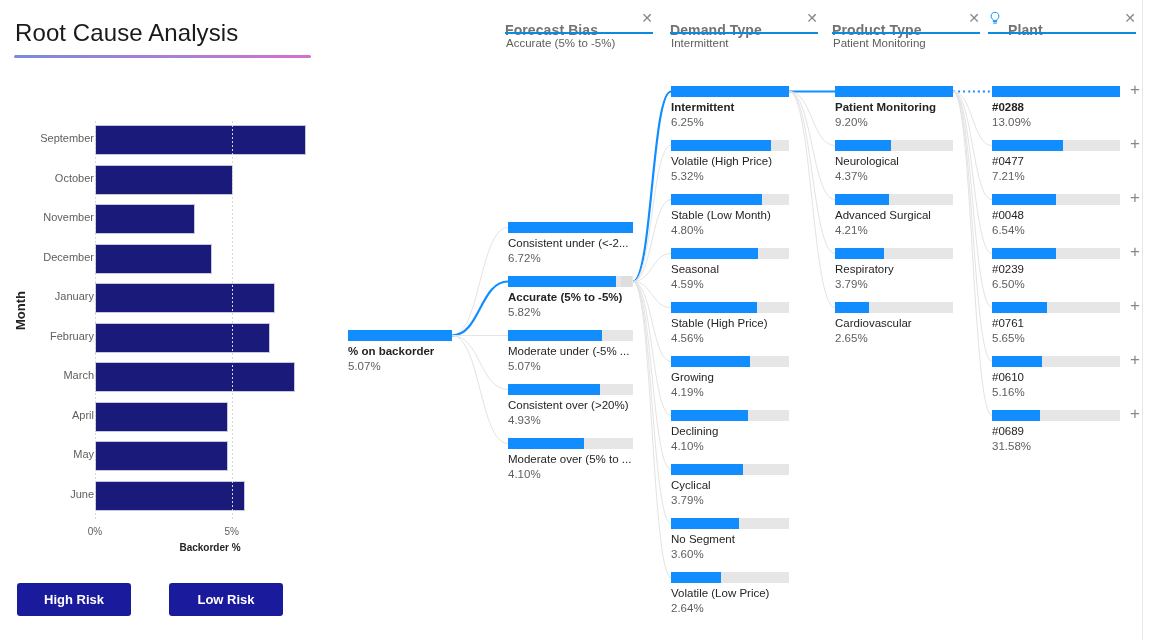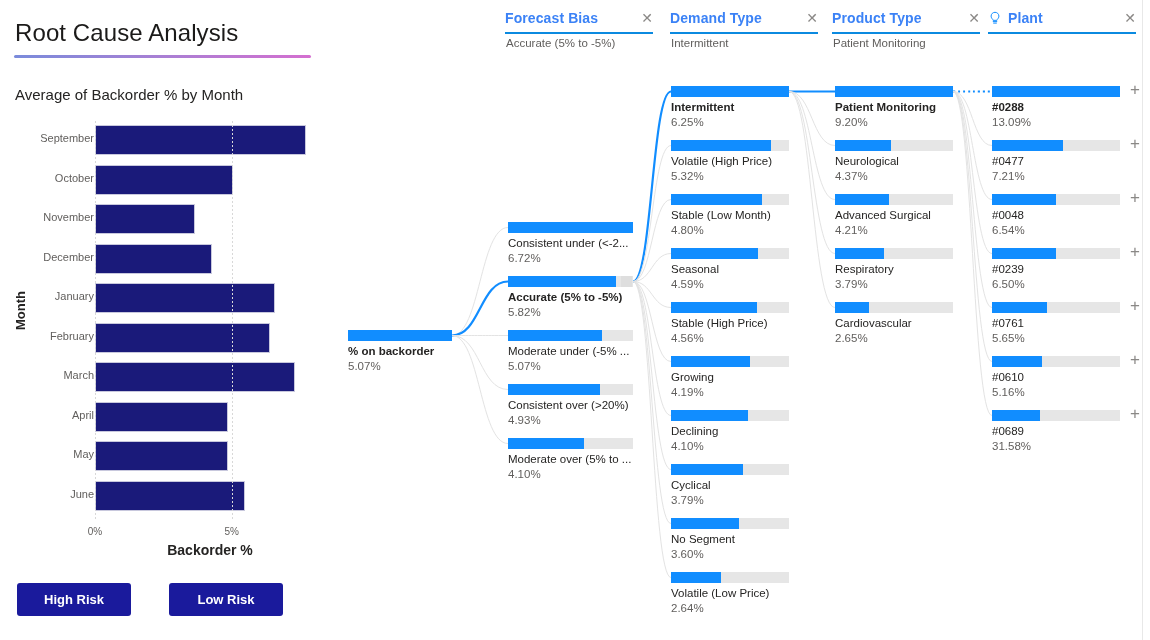--- a/index.html
+++ b/index.html
@@ -14,32 +14,32 @@
      background:linear-gradient(90deg,#7a8bdb 0%,#a97fd4 50%,#d46fd0 100%);border-radius:2px;}
   #chart-title{position:absolute;left:15px;top:86px;font-size:15px;font-weight:400;color:#252423;}
 
   #bar-chart{position:absolute;left:0;top:108px;width:330px;height:430px;}
   .grid-line{position:absolute;top:13px;height:398px;width:1px;
      background:repeating-linear-gradient(to bottom,#d8d8d8 0 2px,transparent 2px 4px);}
   .bar-row{position:absolute;left:0;width:330px;height:38px;}
   .bar-label{position:absolute;right:236px;top:11px;font-size:11px;color:#605e5c;white-space:nowrap;}
   .bar-rect{position:absolute;left:95px;top:4px;height:30px;background:#1a1a7a;border:1px solid #c8c8dd;box-sizing:border-box;}
   .axis-tick{position:absolute;top:418px;font-size:10px;color:#605e5c;transform:translateX(-50%);}
-  #x-axis-title{position:absolute;left:95px;top:434px;width:230px;text-align:center;font-size:14px;font-weight:700;color:#252423;}
+  #x-axis-title{position:absolute;left:95px;top:434px;width:230px;text-align:center;font-size:10px;font-weight:700;color:#252423;}
   #y-axis-title{position:absolute;left:-20px;top:195px;width:80px;text-align:center;font-size:13px;font-weight:700;color:#252423;
      transform:rotate(-90deg);}
 
   .risk-btn{position:absolute;top:583px;width:114px;height:33px;background:#1a1a9c;color:#fff;border:none;border-radius:3px;
      font-family:"Liberation Sans",sans-serif;font-size:13px;font-weight:700;cursor:pointer;}
   #btn-high{left:17px;}
   #btn-low{left:169px;}
 
   
   .chip{position:absolute;top:10px;width:148px;height:46px;}
-  .chip-title{position:absolute;left:0;top:0;font-size:14px;font-weight:700;color:#3b82f6;letter-spacing:.1px;}
+  .chip-title{position:absolute;left:0;top:12px;font-size:14px;font-weight:700;color:#737373;letter-spacing:.1px;}
   .chip-title.with-icon{left:20px;}
   .chip-underline{position:absolute;left:0;top:22px;width:148px;height:2px;background:#0b8ae0;}
   .chip-x{position:absolute;right:0;top:1px;font-size:14px;color:#8a8886;cursor:pointer;line-height:14px;}
   .chip-value{position:absolute;left:1px;top:27px;font-size:11.5px;color:#605e5c;white-space:nowrap;}
   .bulb{position:absolute;left:0;top:1px;width:14px;height:15px;}
 
   
   #tree{position:absolute;left:330px;top:0;width:820px;height:640px;}
   #tree-svg{position:absolute;left:0;top:0;width:820px;height:640px;}
   .node{position:absolute;}
@@ -51,21 +51,20 @@
   .node-value{position:absolute;left:0;top:30px;font-size:11.5px;color:#605e5c;white-space:nowrap;}
   .node-plus{position:absolute;font-size:17px;color:#8a8886;line-height:11px;cursor:pointer;font-weight:300;}
   .divider{position:absolute;top:0;width:1px;height:640px;background:#e8e8e8;}
 </style>
 </head>
 <body>
 
 <div id="left-panel">
   <div id="page-title">Root Cause Analysis</div>
   <div id="title-rule"></div>
-  <div id="chart-title">Average of Backorder % by Month</div>
 
   <div id="bar-chart">
     <div id="bars-host">
         <div class="bar-row" style="top: 13px;">
           <div class="bar-label">September</div>
           <div class="bar-rect" style="width: 210.532px; background: rgb(26, 26, 122);"></div>
         </div>
         <div class="bar-row" style="top: 52.5px;">
           <div class="bar-label">October</div>
           <div class="bar-rect" style="width: 138.076px; background: rgb(26, 26, 122);"></div>

